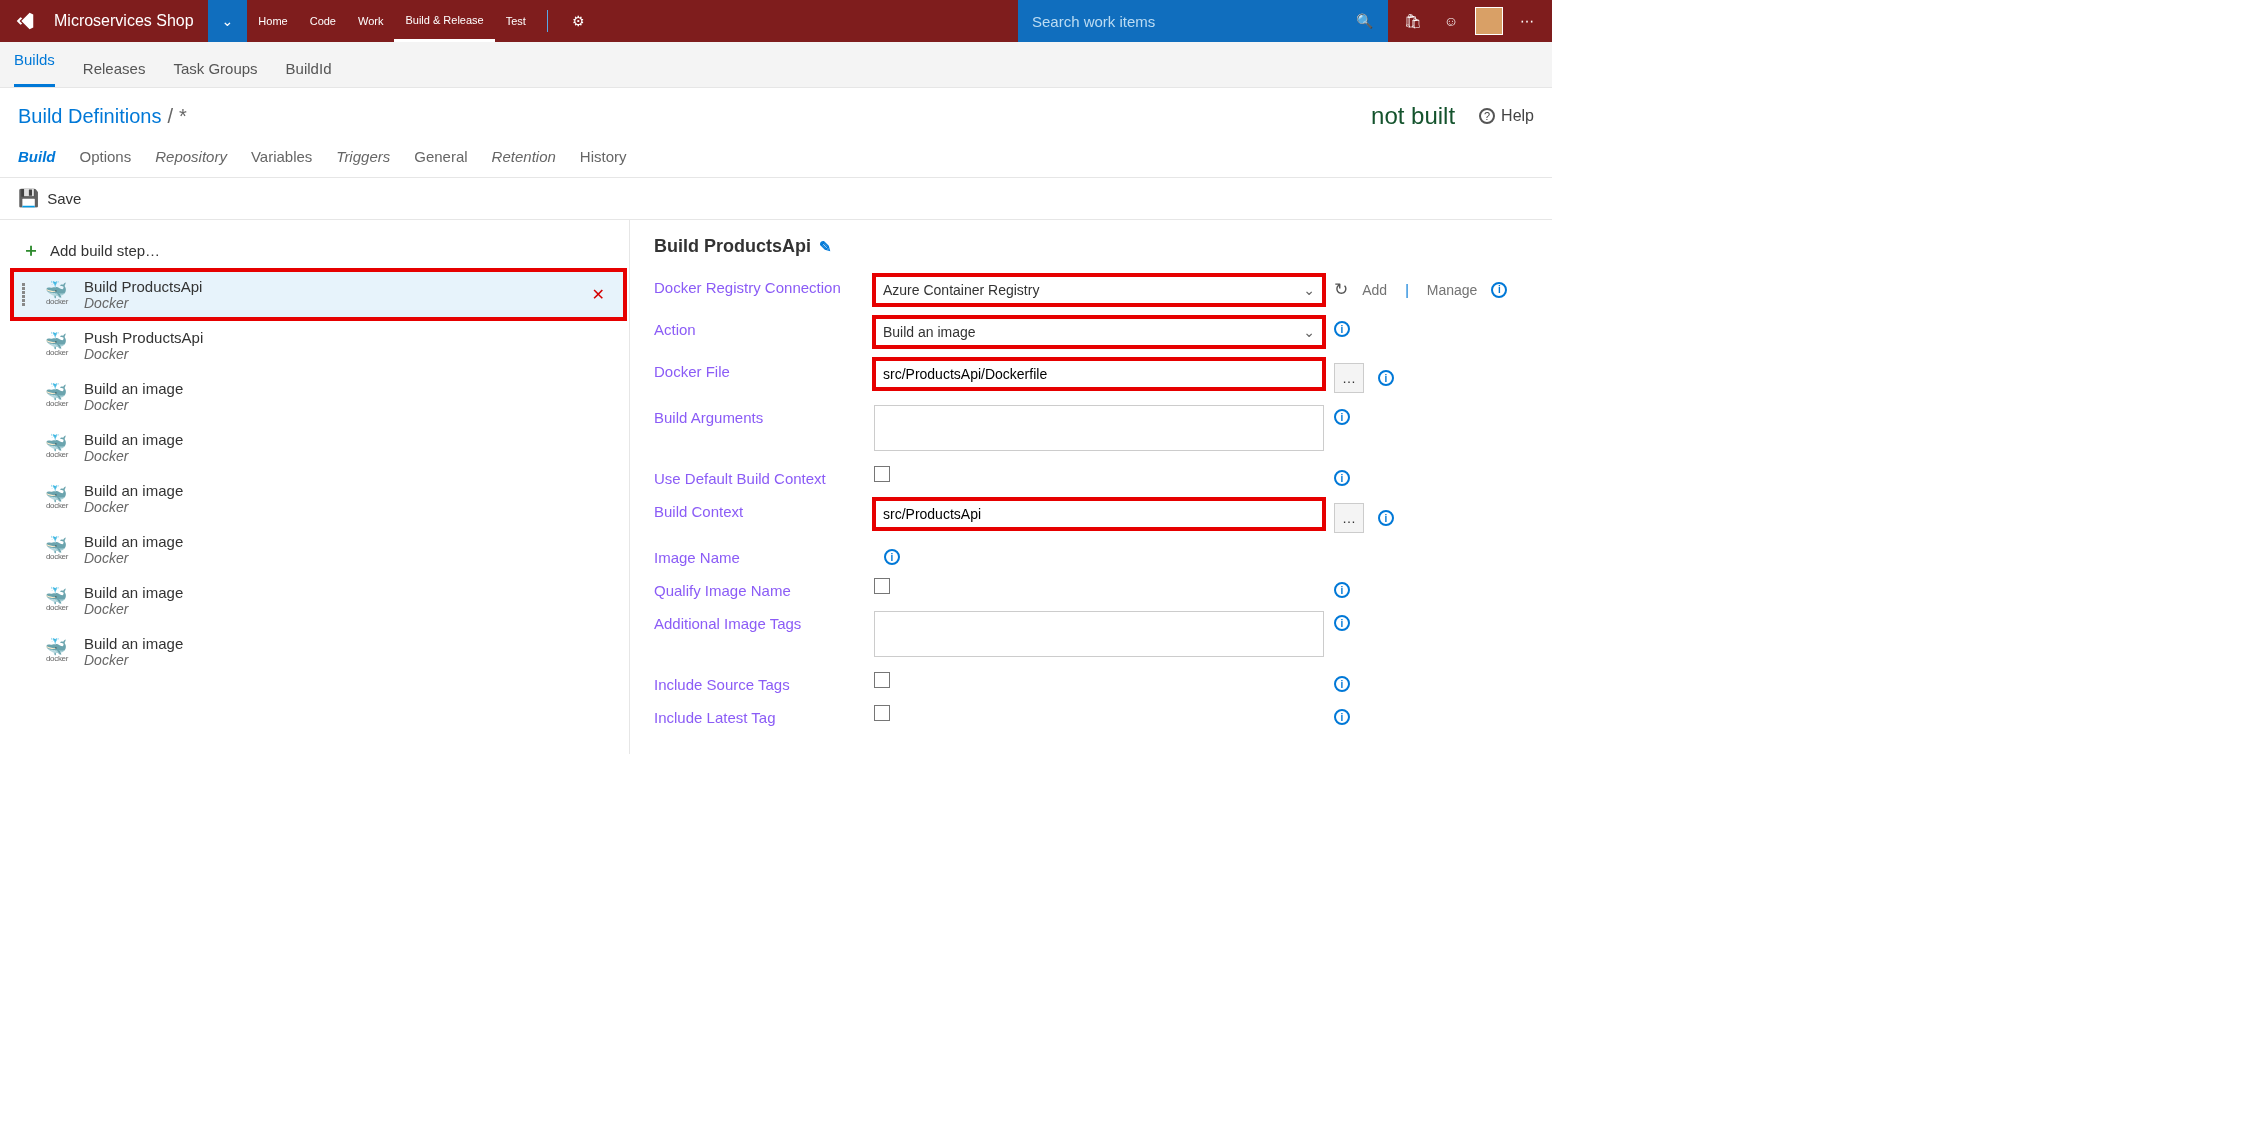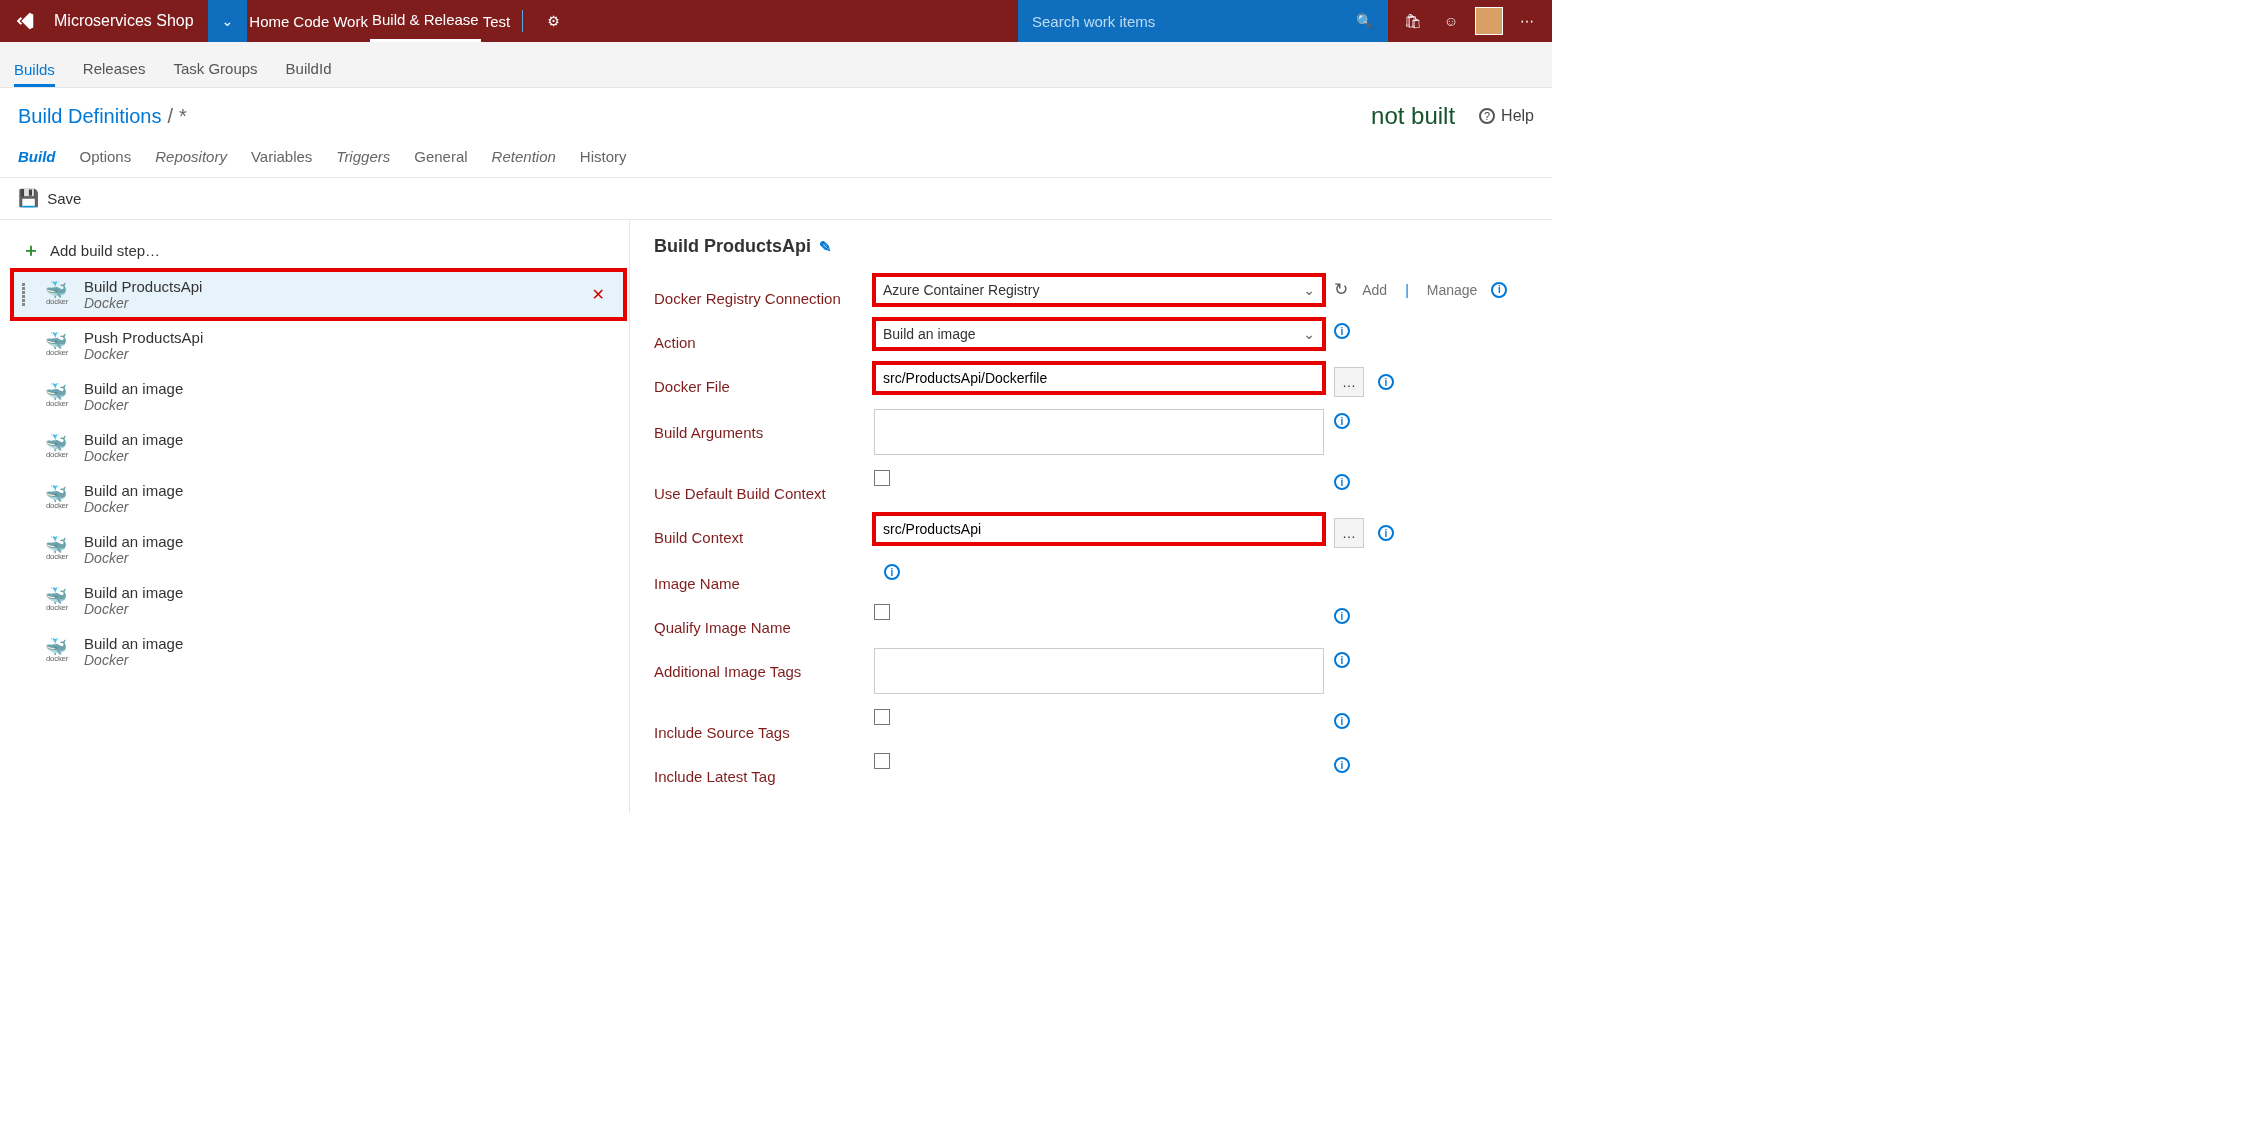--- a/index.html
+++ b/index.html
@@ -5,35 +5,35 @@
   * { box-sizing: border-box; margin: 0; padding: 0; font-family: "Segoe UI", Tahoma, sans-serif; }
   body { background: #fff; color: #333; font-size: 14px; width: 1552px; }
   
   
   .topbar { background: #7f1d1d; display: flex; align-items: center; height: 42px; color: #fff; }
   .vs-logo { width: 50px; display:flex; justify-content:center; }
   .vs-logo svg { width: 22px; height:22px; }
   .project-name { padding: 0 14px 0 4px; font-size: 16px; }
   .project-dd { background:#106ebe; height:42px; display:flex; align-items:center; padding:0 14px; }
   .topnav { display:flex; height:42px; }
-  .topnav .nav-item { padding:0 2px; display:flex; align-items:center; font-size:15px; cursor:pointer; }
+  .topnav .nav-item { padding:0 11px; display:flex; align-items:center; font-size:11px; cursor:pointer; }
   .topnav .nav-item.active { border-bottom:3px solid #fff; }
   .topdiv { width:1px; background:#59a7e6; height:22px; margin:0 10px; align-self:center; }
   .gear { padding:0 14px; cursor:pointer; }
   .top-search { margin-left:auto; background:#106ebe; height:42px; display:flex; align-items:center; padding:0 14px; width:370px; }
   .top-search input { background:transparent; border:none; outline:none; color:#fff; font-size:15px; width:100%; }
   .top-search input::placeholder { color:#bcdcf3; }
   .top-icons { display:flex; align-items:center; gap:4px; padding:0 8px; }
   .top-icons .ico { width:34px; height:42px; display:flex; align-items:center; justify-content:center; cursor:pointer; }
   .avatar { width:28px; height:28px; background:#d9a066; border:1px solid #fff; }
   
   
   .subnav { background:#f4f4f4; border-bottom:1px solid #e6e6e6; display:flex; padding:0 14px; height:46px; align-items:flex-end; gap:28px; }
   .subnav .sub-item { padding-bottom:10px; font-size:15px; color:#555; cursor:pointer; }
-  .subnav .sub-item.active { color:#0078d7; border-bottom:3px solid #0078d7; padding-bottom:6px; }
+  .subnav .sub-item.active { color:#0078d7; border-bottom:3px solid #0078d7; padding-bottom:16px; }
   
   
   .bc-row { display:flex; align-items:center; padding:14px 18px 6px; }
   .bc-link { color:#0078d7; font-size:20px; }
   .bc-sep  { color:#666; font-size:20px; padding:0 6px; }
   .bc-star { color:#666; font-size:20px; }
   .bc-right { margin-left:auto; display:flex; align-items:center; gap:24px; }
   .not-built { color:#14532d; font-size:24px; }
   .help { color:#444; font-size:16px; display:flex; align-items:center; gap:6px; cursor:pointer; }
   
@@ -68,21 +68,21 @@
   .step-title { font-size:15px; color:#333; }
   .step-sub { font-size:14px; color:#666; font-style:italic; }
   .step-del { color:#d40000; font-size:16px; visibility:hidden; cursor:pointer; padding-right:10px; }
   .step.selected .step-del { visibility:visible; }
   
   
   .right-title { font-size:18px; font-weight:bold; display:flex; align-items:center; gap:8px; margin-bottom:18px; }
   .pencil { color:#0078d7; font-size:15px; cursor:pointer; }
   
   .form-row { display:flex; align-items:flex-start; margin-bottom:12px; }
-  .form-label { width:220px; color:#7f1d1d; font-size:15px; padding-top:4px;margin-top:11px; }
+  .form-label { width:220px; color:#8b5cf6; font-size:15px; padding-top:4px; }
   .form-ctrl { width:450px; position:relative; }
   .form-after { display:flex; align-items:center; gap:14px; margin-left:10px; padding-top:4px; }
   .redbox { outline:4px solid #e60000; outline-offset:-2px; }
   
   .sel { border:1px solid #ccc; height:30px; display:flex; align-items:center; padding:0 8px; background:#fff; font-size:14px; justify-content:space-between; cursor:pointer; }
   .sel .chev { color:#666; }
   .inp { border:1px solid #ccc; height:30px; padding:0 8px; font-size:14px; width:100%; outline:none; }
   .ta  { border:1px solid #ccc; height:46px; padding:4px 8px; font-size:14px; width:100%; resize:none; }
   .chk { width:16px; height:16px; border:1px solid #767676; background:#fff; cursor:pointer; }
   .ellips { border:1px solid #ccc; background:#f4f4f4; width:30px; height:30px; display:flex; align-items:center; justify-content:center; cursor:pointer; font-size:14px; }

